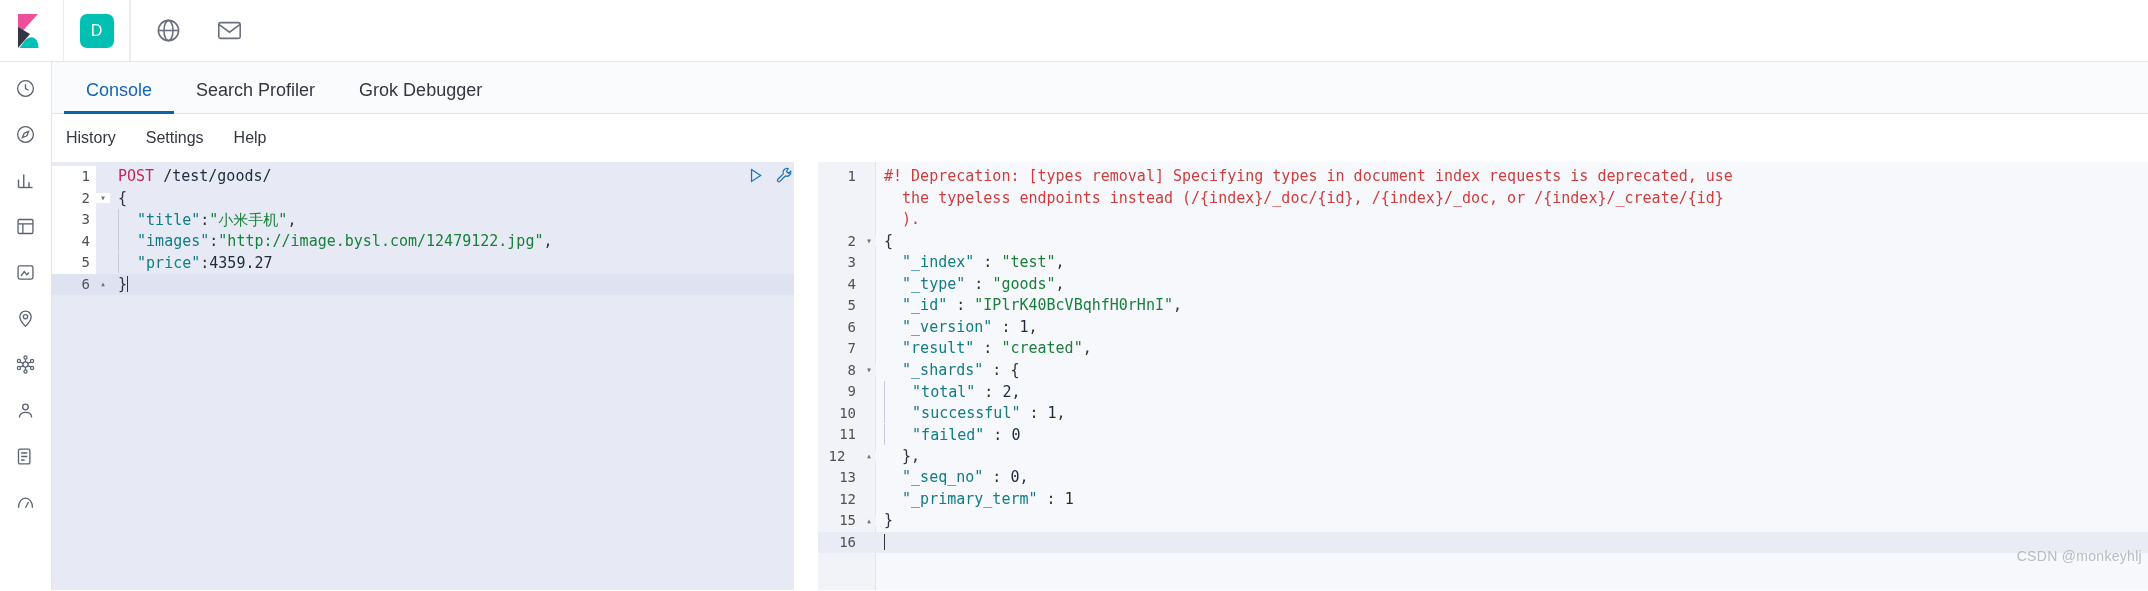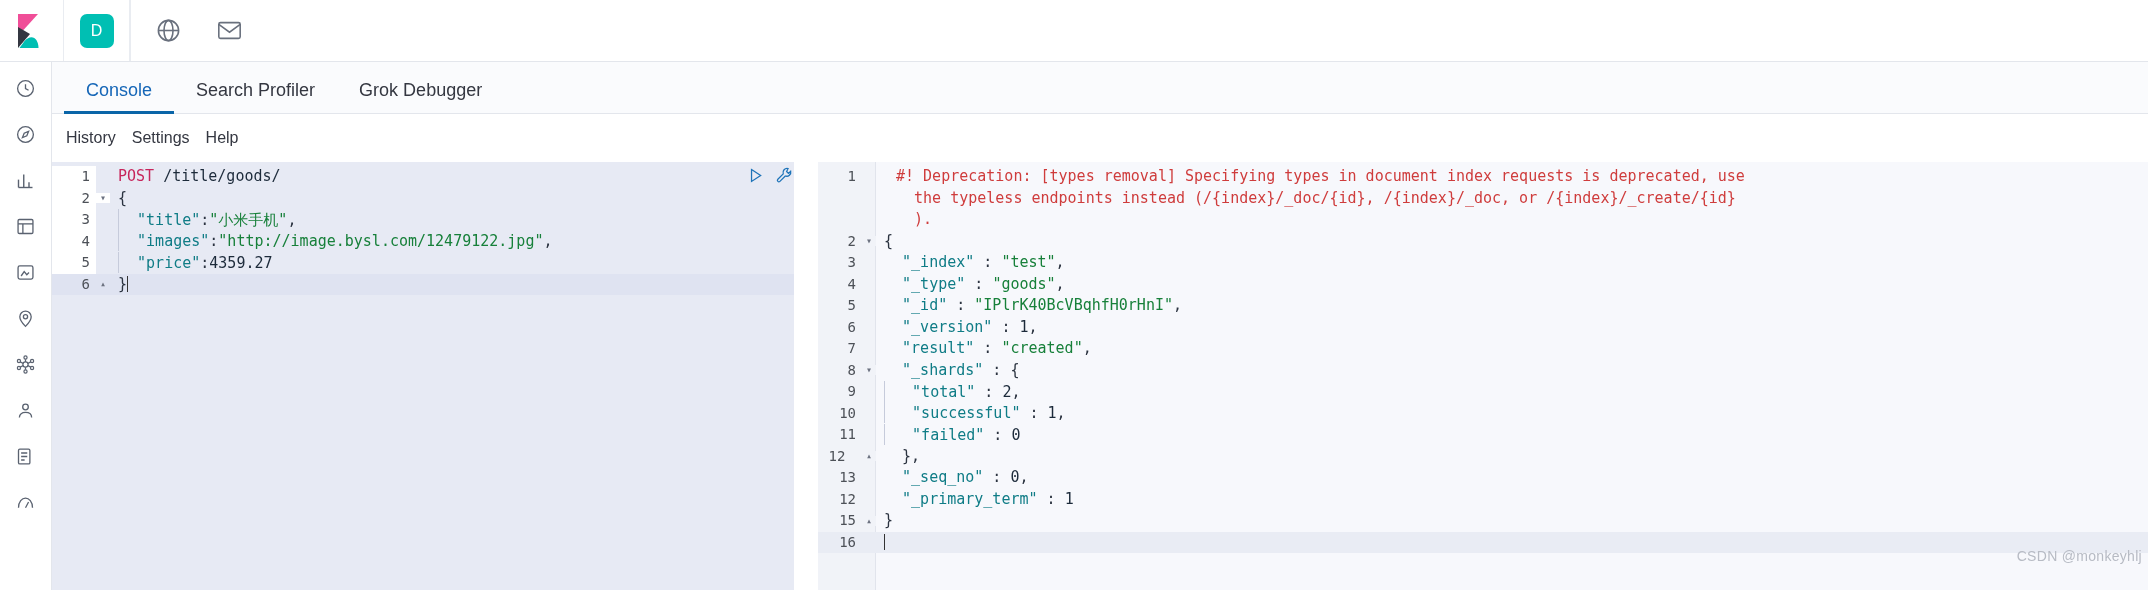--- a/index.html
+++ b/index.html
@@ -95,21 +95,21 @@
     left: 0; right: 0; bottom: -1px;
     height: 3px;
     background: #0a65a8;
   }
 
   
   .subbar {
     height: 48px;
     display:flex; align-items:center;
     padding-left: 14px;
-    gap: 16px;
+    gap: 30px;
     background: #fff;
   }
   .subbar-link {
     font-size: 16px; color: #343741; cursor:pointer;
   }
 
   
   .split { flex: 1; display:flex; min-height:0; background:#fff; }
   .pane { position:relative; min-width:0; overflow:hidden; }
   .pane-left { width: 742px; background: #e7eaf4; border-right:0; }
@@ -146,21 +146,21 @@
     background:#f1f3f8; border-right:1px solid #e1e4ec;
   }
 
   
   .t-method { color: #c7255b; }
   .t-url    { color: #1c2a3a; }
   .t-key    { color: #0f7c86; }
   .t-str    { color: #17803a; }
   .t-num    { color: #1c2a3a; }
   .t-punc   { color: #2b3340; }
-  .t-warn   { color: #cf3c3c; margin-left: 12px; }
+  .t-warn   { color: #cf3c3c; }
   .t-brace  { color: #2b3340; }
 
   .indent-guide {
     display:inline-block; width:0; border-left:1px solid #c6cbdb; height:21px;
     vertical-align: -5px; margin-right: 0;
   }
 
   
   .run-icons {
     position: absolute;
@@ -310,21 +310,21 @@
       <div class="subbar">
         <span class="subbar-link">History</span>
         <span class="subbar-link">Settings</span>
         <span class="subbar-link">Help</span>
       </div>
 
       <div class="split">
 
         <div class="pane pane-left">
           <div class="editor" id="req-editor">
-              <div class="line"><span class="ln" style="background: rgb(255, 255, 255);">1</span><span class="fold" style="background: rgb(255, 255, 255);"></span><span class="code"><span class="t-method">POST</span><span class="t-punc"> </span><span class="t-url">/title/goods/</span></span></div>
+              <div class="line"><span class="ln" style="background: rgb(255, 255, 255);">1</span><span class="fold" style="background: rgb(255, 255, 255);"></span><span class="code"><span class="t-method">POST</span><span class="t-punc"> </span><span class="t-url">/test/goods/</span></span></div>
               <div class="line"><span class="ln" style="background: rgb(255, 255, 255);">2</span><span class="fold" style="background: rgb(255, 255, 255);">▾</span><span class="code"><span class="t-brace">{</span></span></div>
               <div class="line"><span class="ln" style="background: rgb(255, 255, 255);">3</span><span class="fold" style="background: rgb(255, 255, 255);"></span><span class="code"><span class="indent-guide"></span><span class="t-key">  "title"</span><span class="t-punc">:</span><span class="t-str">"小米手机"</span><span class="t-punc">,</span></span></div>
               <div class="line"><span class="ln" style="background: rgb(255, 255, 255);">4</span><span class="fold" style="background: rgb(255, 255, 255);"></span><span class="code"><span class="indent-guide"></span><span class="t-key">  "images"</span><span class="t-punc">:</span><span class="t-str">"http://image.bysl.com/12479122.jpg"</span><span class="t-punc">,</span></span></div>
               <div class="line"><span class="ln" style="background: rgb(255, 255, 255);">5</span><span class="fold" style="background: rgb(255, 255, 255);"></span><span class="code"><span class="indent-guide"></span><span class="t-key">  "price"</span><span class="t-punc">:</span><span class="t-num">4359.27</span></span></div>
               <div class="line active"><span class="ln" style="background: rgb(223, 227, 241);">6</span><span class="fold" style="background: rgb(223, 227, 241);">▴</span><span class="code"><span class="t-brace">}</span><span class="caret"></span></span></div>
             </div>
           <div class="run-icons">
             <svg viewBox="0 0 24 24" fill="none" stroke="currentColor" stroke-width="1.6">
               <path d="M7 4.5 L18.5 12 L7 19.5 Z"></path>
             </svg>

